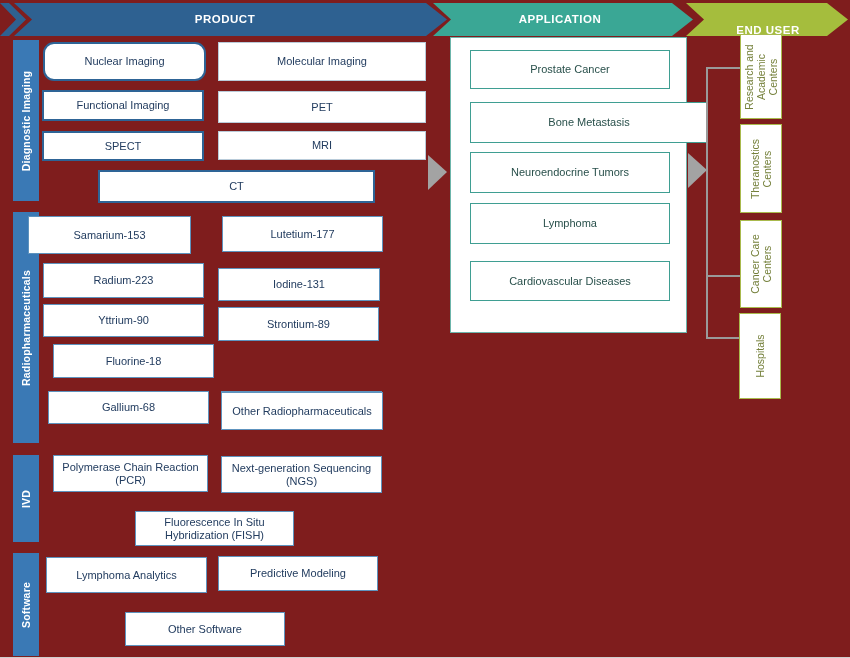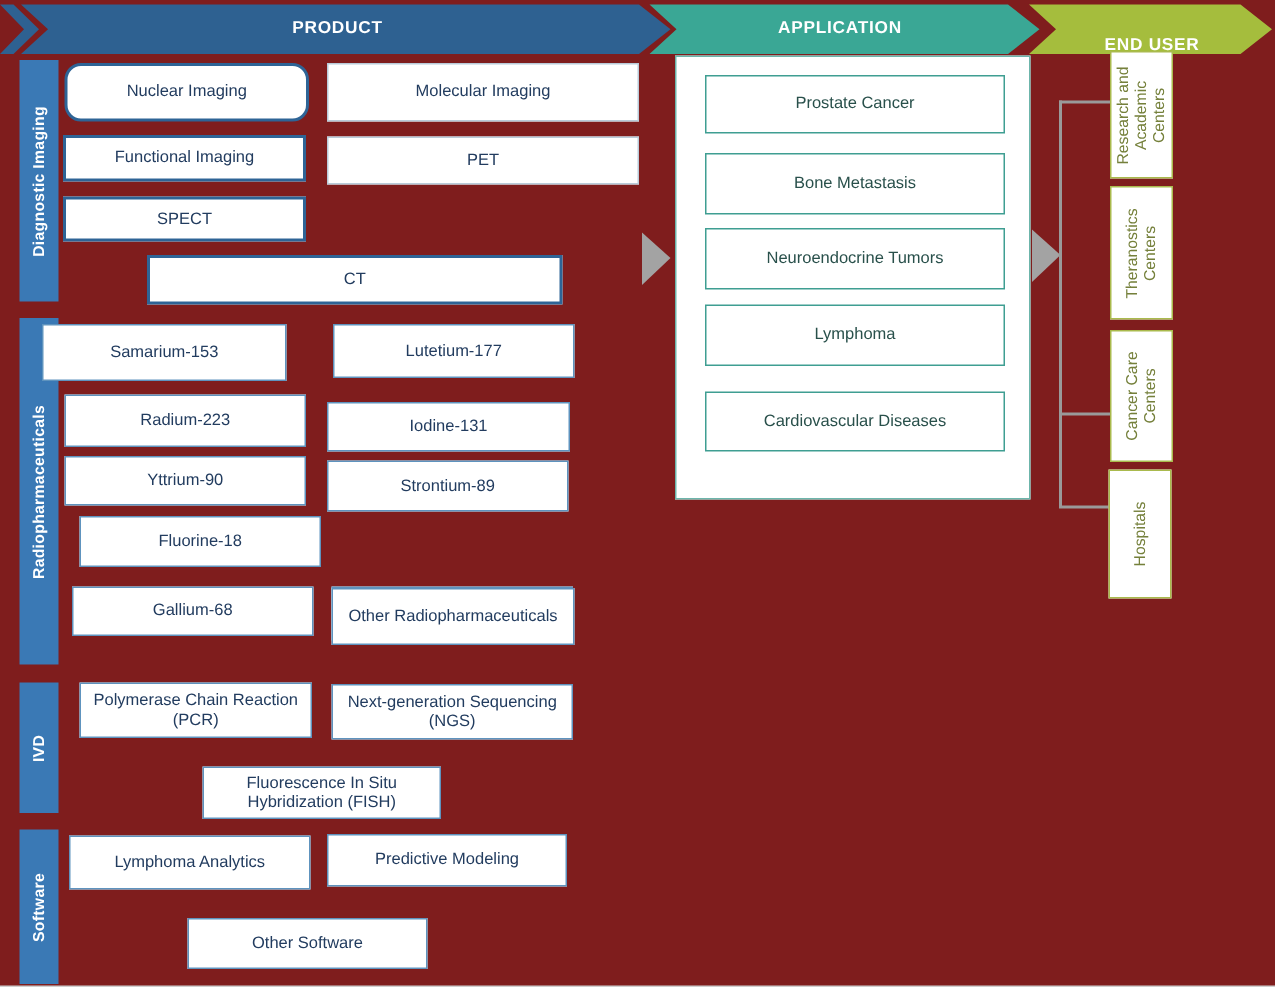--- a/index.html
+++ b/index.html
@@ -72,20 +72,21 @@
   </div>
   <div class="tab" style="top:553px; height:103px;">
     <span class="tab-text">Software</span>
   </div>
 
   <div class="box b-dark" style="left:43px;  top:42px;  width:163px; height:39px;border-radius:11px;">Nuclear Imaging</div>
   <div class="box b-light" style="left:218px; top:42px;  width:208px; height:39px;">Molecular Imaging</div>
   <div class="box b-dark" style="left:42px;  top:90px;  width:162px; height:31px;">Functional Imaging</div>
   <div class="box b-light" style="left:218px; top:91px;  width:208px; height:32px;">PET</div>
   <div class="box b-dark" style="left:42px;  top:131px; width:162px; height:30px;">SPECT</div>
+  <div class="box b-light" style="left:218px; top:131px; width:208px; height:29px;">MRI</div>
   <div class="box b-dark" style="left:98px;  top:170px; width:277px; height:33px;">CT</div>
 
   <div class="box b-mid" style="left:28px;  top:216px; width:163px; height:38px;">Samarium-153</div>
   <div class="box b-mid" style="left:222px; top:216px; width:161px; height:36px;">Lutetium-177</div>
   <div class="box b-mid" style="left:43px;  top:263px; width:161px; height:35px;">Radium-223</div>
   <div class="box b-mid" style="left:218px; top:268px; width:162px; height:33px;">Iodine-131</div>
   <div class="box b-mid" style="left:43px;  top:304px; width:161px; height:33px;">Yttrium-90</div>
   <div class="box b-mid" style="left:218px; top:307px; width:161px; height:34px;">Strontium-89</div>
   <div class="box b-mid" style="left:53px;  top:344px; width:161px; height:34px;">Fluorine-18</div>
   <div class="box b-mid" style="left:221px; top:351px; width:161px; height:36px;margin-top:40px;">Technetium-99</div>
@@ -97,21 +98,21 @@
   <div class="box b-mid" style="left:135px; top:511px; width:159px; height:35px;">Fluorescence In Situ Hybridization (FISH)</div>
 
   <div class="box b-mid" style="left:46px;  top:557px; width:161px; height:36px;">Lymphoma Analytics</div>
   <div class="box b-mid" style="left:218px; top:556px; width:160px; height:35px;">Predictive Modeling</div>
   <div class="box b-mid" style="left:125px; top:612px; width:160px; height:34px;">Other Software</div>
 
   <div class="tri" style="left:428px; top:155px;"></div>
 
   <div class="app-wrap"></div>
   <div class="box b-app" style="left:470px; top:50px;  width:200px; height:39px;">Prostate Cancer</div>
-  <div class="box b-app" style="left:470px; top:102px; width:200px; height:41px;text-align:center;">Bone Metastasis</div>
+  <div class="box b-app" style="left:470px; top:102px; width:238px; height:41px;text-align:center;">Bone Metastasis</div>
   <div class="box b-app" style="left:470px; top:152px; width:200px; height:41px;">Neuroendocrine Tumors</div>
   <div class="box b-app" style="left:470px; top:203px; width:200px; height:41px;">Lymphoma</div>
   <div class="box b-app" style="left:470px; top:261px; width:200px; height:40px;">Cardiovascular Diseases</div>
 
   <div class="tri" style="left:688px; top:153px;"></div>
 
   <div class="conn" style="left:706px; top:67px;  width:1.5px; height:271px;"></div>
   <div class="conn" style="left:706px; top:67px;  width:34px;  height:1.5px;"></div>
   <div class="conn" style="left:706px; top:275px; width:34px;  height:1.5px;"></div>
   <div class="conn" style="left:706px; top:337px; width:33px;  height:1.5px;"></div>

